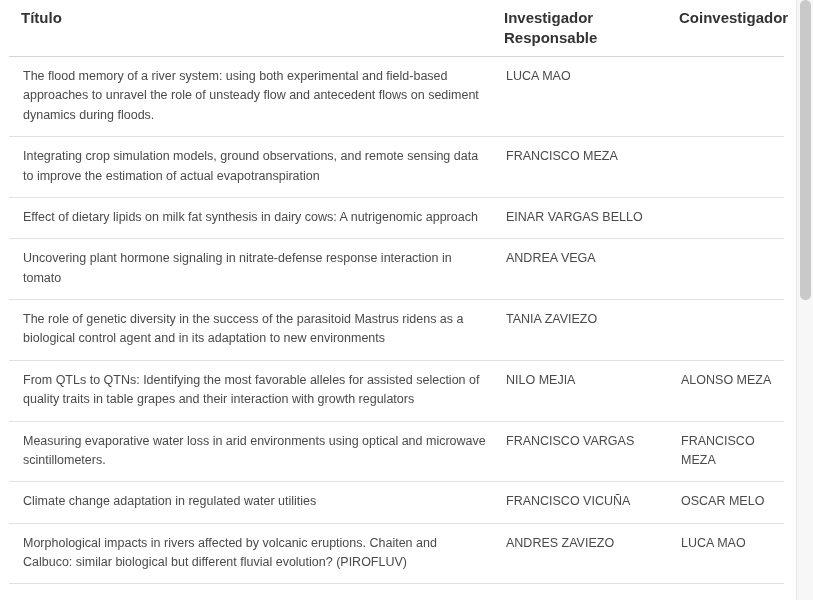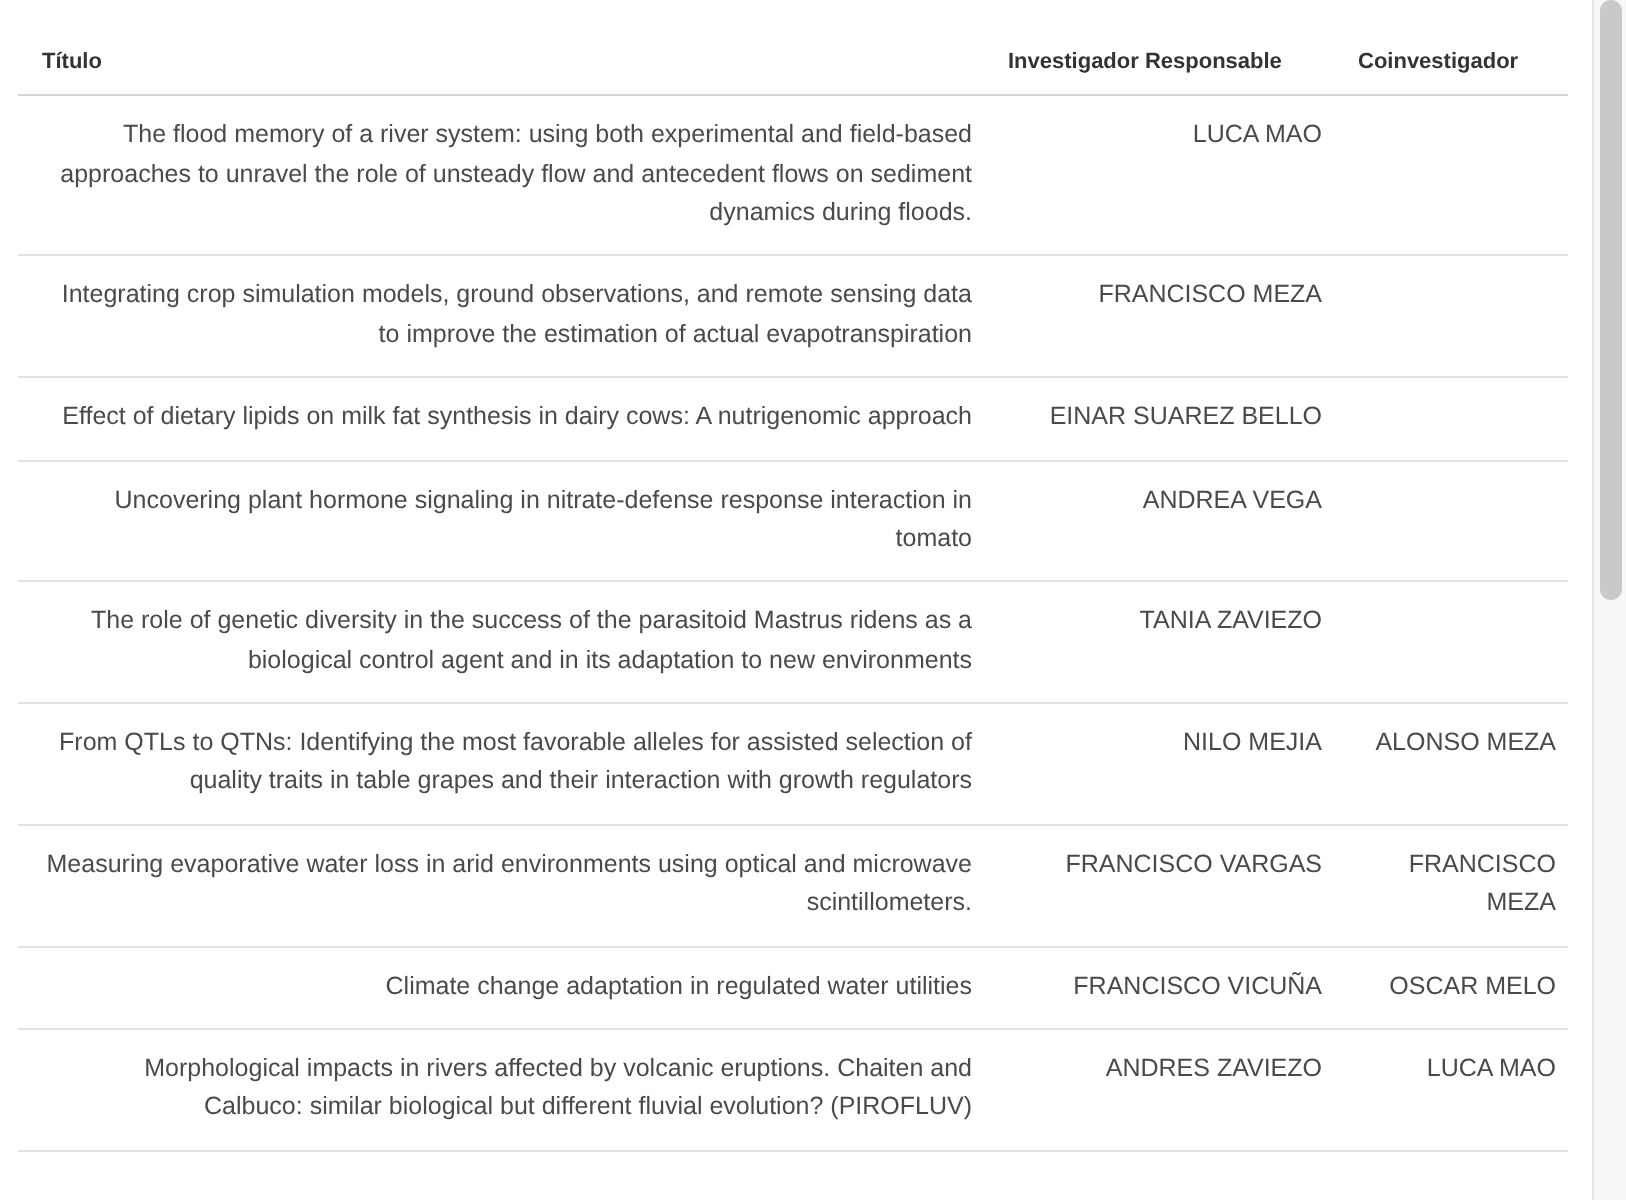--- a/index.html
+++ b/index.html
@@ -28,35 +28,34 @@
   }
   table.research-table {
     border-collapse: collapse;
     width: 775px;
     margin-left: 9px;
     table-layout: fixed;
   }
   table.research-table thead th {
     text-align: left;
     font-weight: bold;
-    font-size: 11px;
+    font-size: 15px;
     color: #333333;
-    padding: 24px 6px 9px 12px;
+    padding: 8px 6px 9px 12px;
     border-bottom: 1px solid #d5d5d5;
     vertical-align: top;
     line-height: 1.3;
   }
   table.research-table tbody td {
     font-size: 12.5px;
     color: #4a4a4a;
     padding: 10px 6px 11px 14px;
     border-bottom: 1px solid #e2e2e2;
     vertical-align: top;
     line-height: 1.55;
-    text-align: right;
   }
   table.research-table tbody tr:last-child td {
     border-bottom: 1px solid #e2e2e2;
   }
   .col-titulo { width: 483px; }
   .col-inv { width: 175px; }
   .col-coinv { width: 117px; }
 
   td.cell-inv, td.cell-coinv {
     color: #4a4a4a;
@@ -118,21 +117,21 @@
           <td class="cell-inv">LUCA MAO</td>
           <td class="cell-coinv"></td>
         </tr>
         <tr>
           <td class="cell-titulo">Integrating crop simulation models, ground observations, and remote sensing data to improve the estimation of actual evapotranspiration</td>
           <td class="cell-inv">FRANCISCO MEZA</td>
           <td class="cell-coinv"></td>
         </tr>
         <tr>
           <td class="cell-titulo">Effect of dietary lipids on milk fat synthesis in dairy cows: A nutrigenomic approach</td>
-          <td class="cell-inv">EINAR SUAREZ BELLO</td>
+          <td class="cell-inv">EINAR VARGAS BELLO</td>
           <td class="cell-coinv"></td>
         </tr>
         <tr>
           <td class="cell-titulo">Uncovering plant hormone signaling in nitrate-defense response interaction in tomato</td>
           <td class="cell-inv">ANDREA VEGA</td>
           <td class="cell-coinv"></td>
         </tr>
         <tr>
           <td class="cell-titulo">The role of genetic diversity in the success of the parasitoid Mastrus ridens as a biological control agent and in its adaptation to new environments</td>
           <td class="cell-inv">TANIA ZAVIEZO</td>

